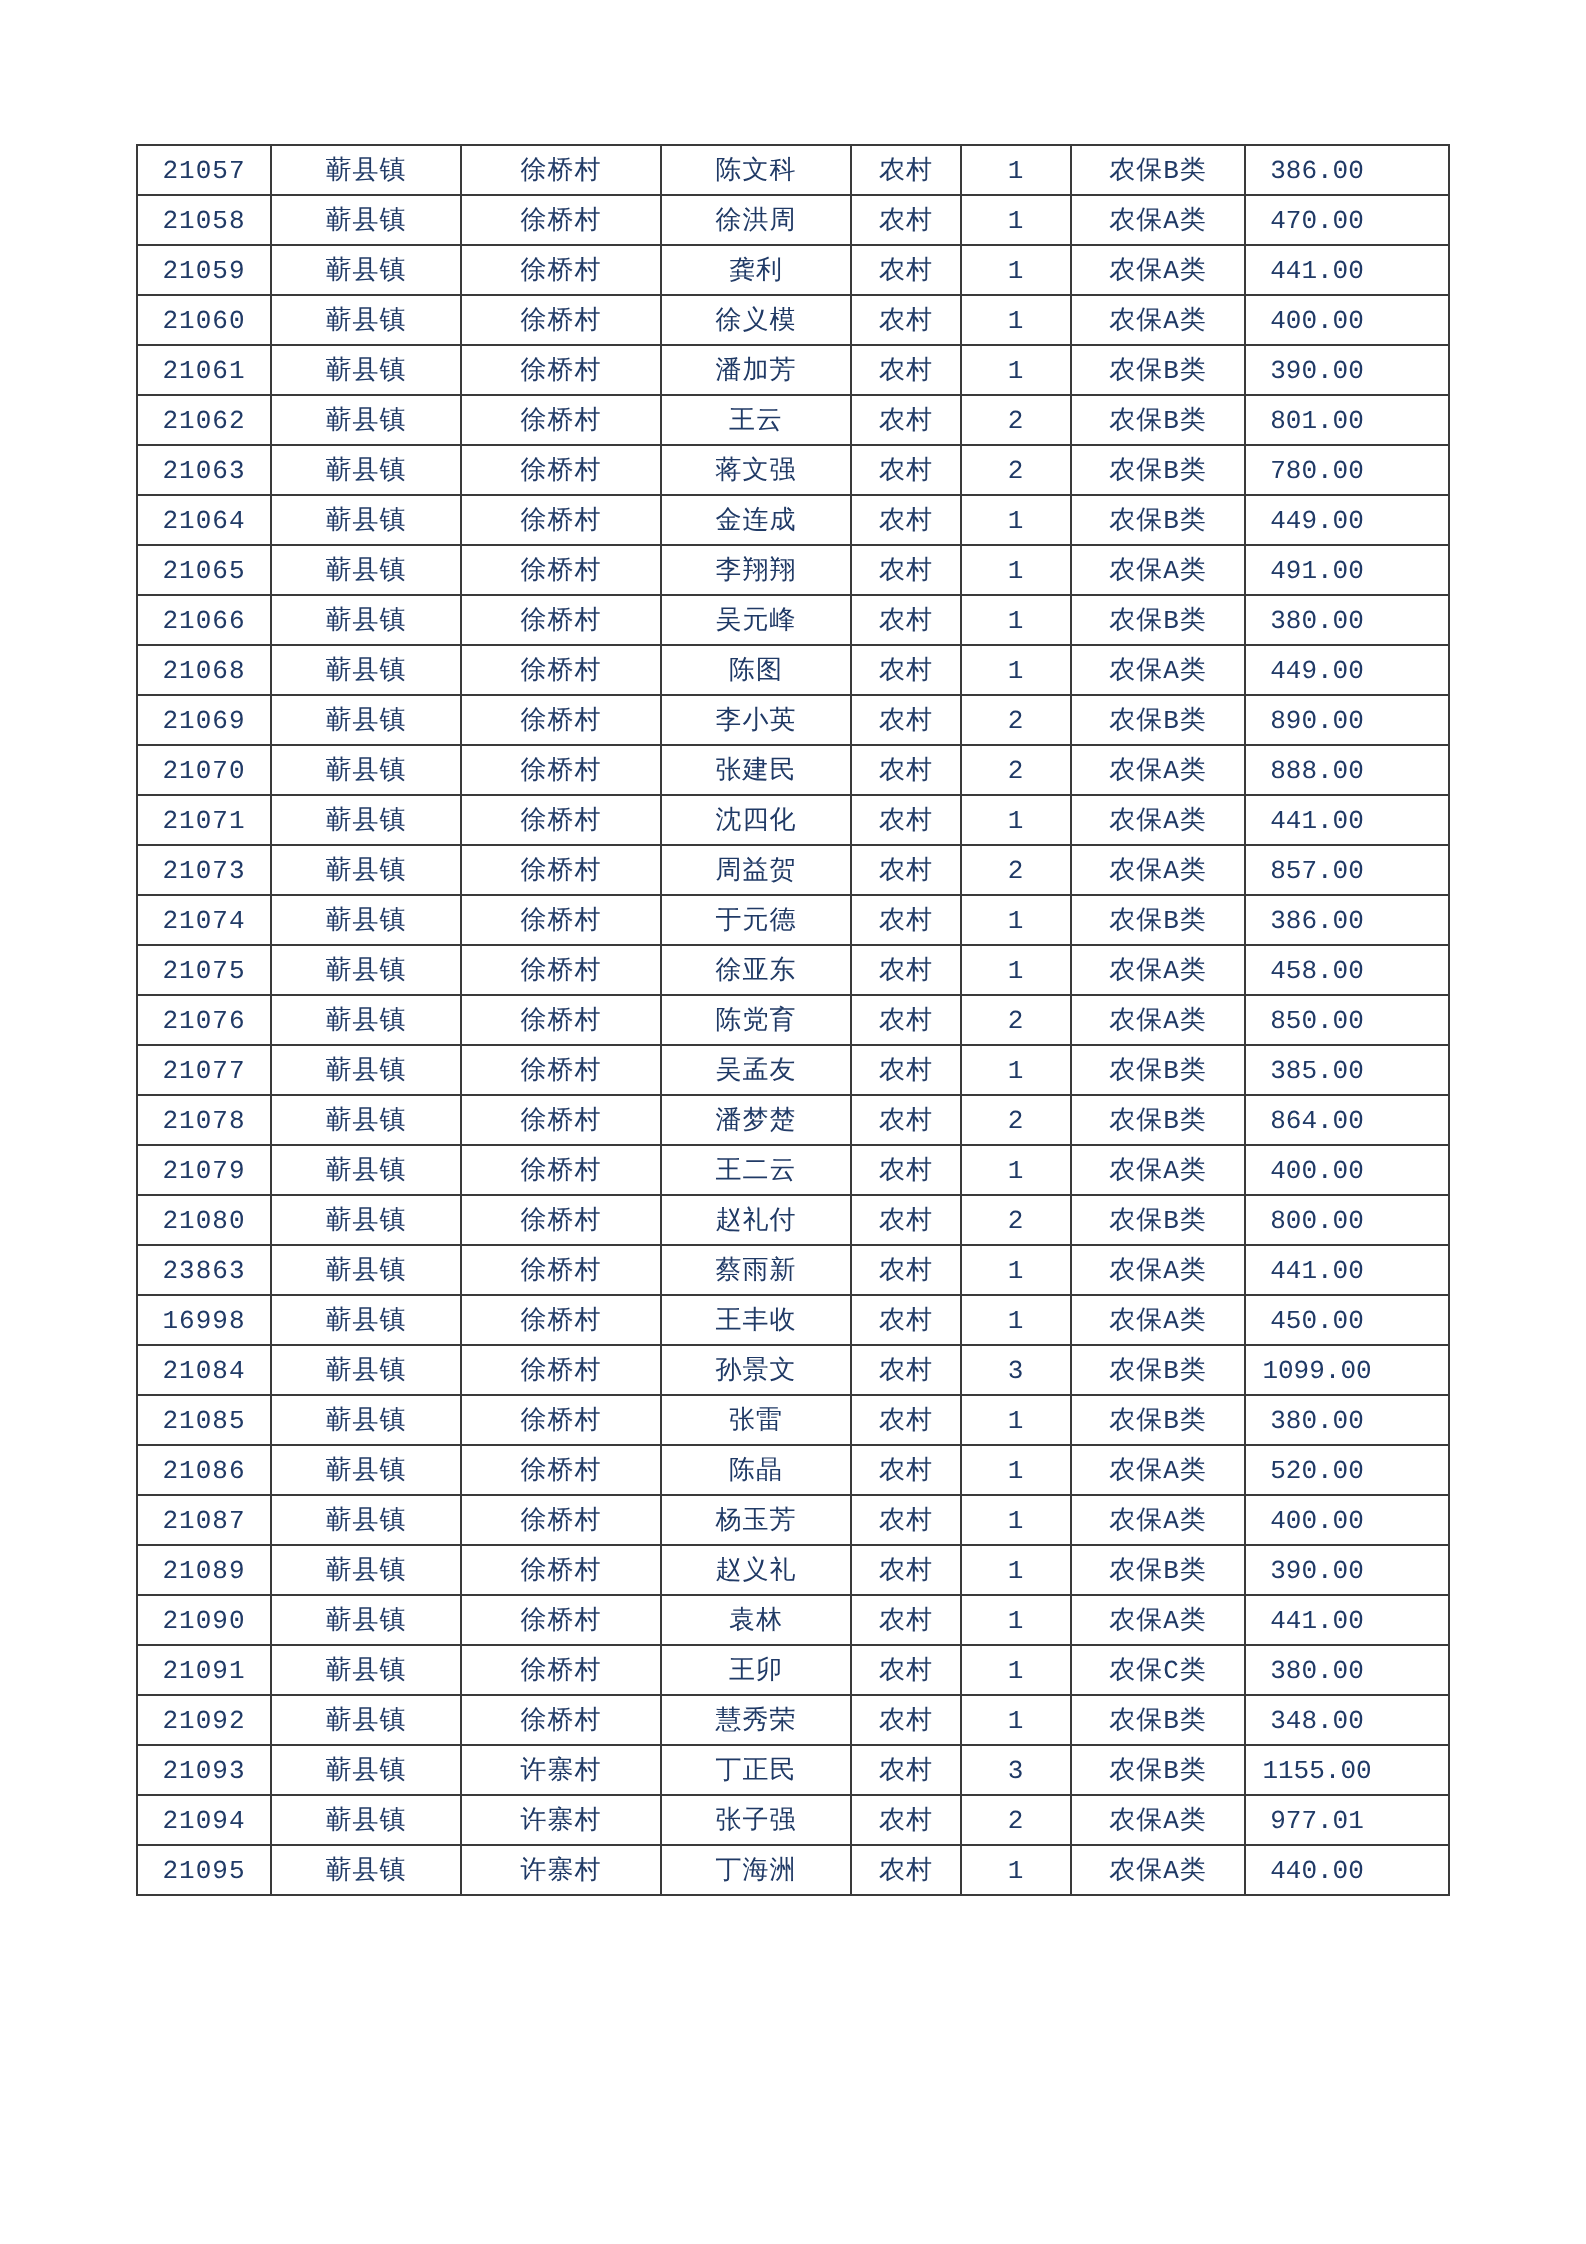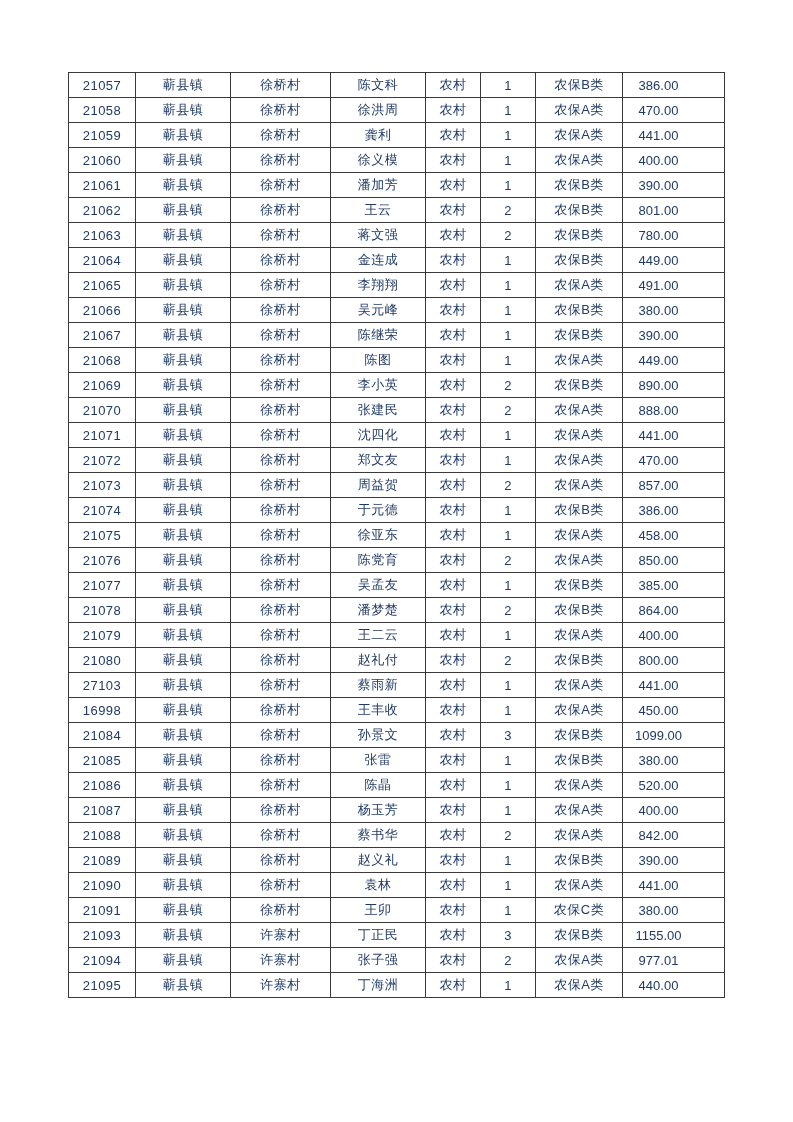--- a/index.html
+++ b/index.html
@@ -6,21 +6,21 @@
     margin: 0;
     padding: 0;
     background: #ffffff;
   }
   .page {
     position: relative;
     width: 793px;
     height: 1122px;
     background: #ffffff;
     overflow: hidden;
-    font-family: Liberation Sans, sans-serif;
+    font-family: Liberation Mono, monospace;
   }
   table.records {
     position: absolute;
     left: 68px;
     top: 72px;
     width: 656px;
     border-collapse: collapse;
     table-layout: fixed;
   }
   table.records td {
@@ -160,30 +160,20 @@
           <td class="col-id">21066</td>
           <td class="col-town">蕲县镇</td>
           <td class="col-village">徐桥村</td>
           <td class="col-name">吴元峰</td>
           <td class="col-residence">农村</td>
           <td class="col-count">1</td>
           <td class="col-category">农保B类</td>
           <td class="col-amount">380.00</td>
         </tr>
         <tr>
-          <td class="col-id">21067</td>
-          <td class="col-town">蕲县镇</td>
-          <td class="col-village">徐桥村</td>
-          <td class="col-name">陈继荣</td>
-          <td class="col-residence">农村</td>
-          <td class="col-count">1</td>
-          <td class="col-category">农保B类</td>
-          <td class="col-amount">390.00</td>
-        </tr>
-        <tr>
           <td class="col-id">21068</td>
           <td class="col-town">蕲县镇</td>
           <td class="col-village">徐桥村</td>
           <td class="col-name">陈图</td>
           <td class="col-residence">农村</td>
           <td class="col-count">1</td>
           <td class="col-category">农保A类</td>
           <td class="col-amount">449.00</td>
         </tr>
         <tr>
@@ -210,30 +200,20 @@
           <td class="col-id">21071</td>
           <td class="col-town">蕲县镇</td>
           <td class="col-village">徐桥村</td>
           <td class="col-name">沈四化</td>
           <td class="col-residence">农村</td>
           <td class="col-count">1</td>
           <td class="col-category">农保A类</td>
           <td class="col-amount">441.00</td>
         </tr>
         <tr>
-          <td class="col-id">21072</td>
-          <td class="col-town">蕲县镇</td>
-          <td class="col-village">徐桥村</td>
-          <td class="col-name">郑文友</td>
-          <td class="col-residence">农村</td>
-          <td class="col-count">1</td>
-          <td class="col-category">农保A类</td>
-          <td class="col-amount">470.00</td>
-        </tr>
-        <tr>
           <td class="col-id">21073</td>
           <td class="col-town">蕲县镇</td>
           <td class="col-village">徐桥村</td>
           <td class="col-name">周益贺</td>
           <td class="col-residence">农村</td>
           <td class="col-count">2</td>
           <td class="col-category">农保A类</td>
           <td class="col-amount">857.00</td>
         </tr>
         <tr>
@@ -300,21 +280,21 @@
           <td class="col-id">21080</td>
           <td class="col-town">蕲县镇</td>
           <td class="col-village">徐桥村</td>
           <td class="col-name">赵礼付</td>
           <td class="col-residence">农村</td>
           <td class="col-count">2</td>
           <td class="col-category">农保B类</td>
           <td class="col-amount">800.00</td>
         </tr>
         <tr>
-          <td class="col-id">27103</td>
+          <td class="col-id">23863</td>
           <td class="col-town">蕲县镇</td>
           <td class="col-village">徐桥村</td>
           <td class="col-name">蔡雨新</td>
           <td class="col-residence">农村</td>
           <td class="col-count">1</td>
           <td class="col-category">农保A类</td>
           <td class="col-amount">441.00</td>
         </tr>
         <tr>
           <td class="col-id">16998</td>
@@ -358,30 +338,20 @@
         </tr>
         <tr>
           <td class="col-id">21087</td>
           <td class="col-town">蕲县镇</td>
           <td class="col-village">徐桥村</td>
           <td class="col-name">杨玉芳</td>
           <td class="col-residence">农村</td>
           <td class="col-count">1</td>
           <td class="col-category">农保A类</td>
           <td class="col-amount">400.00</td>
-        </tr>
-        <tr>
-          <td class="col-id">21088</td>
-          <td class="col-town">蕲县镇</td>
-          <td class="col-village">徐桥村</td>
-          <td class="col-name">蔡书华</td>
-          <td class="col-residence">农村</td>
-          <td class="col-count">2</td>
-          <td class="col-category">农保A类</td>
-          <td class="col-amount">842.00</td>
         </tr>
         <tr>
           <td class="col-id">21089</td>
           <td class="col-town">蕲县镇</td>
           <td class="col-village">徐桥村</td>
           <td class="col-name">赵义礼</td>
           <td class="col-residence">农村</td>
           <td class="col-count">1</td>
           <td class="col-category">农保B类</td>
           <td class="col-amount">390.00</td>
@@ -398,20 +368,30 @@
         </tr>
         <tr>
           <td class="col-id">21091</td>
           <td class="col-town">蕲县镇</td>
           <td class="col-village">徐桥村</td>
           <td class="col-name">王卯</td>
           <td class="col-residence">农村</td>
           <td class="col-count">1</td>
           <td class="col-category">农保C类</td>
           <td class="col-amount">380.00</td>
+        </tr>
+        <tr>
+          <td class="col-id">21092</td>
+          <td class="col-town">蕲县镇</td>
+          <td class="col-village">徐桥村</td>
+          <td class="col-name">慧秀荣</td>
+          <td class="col-residence">农村</td>
+          <td class="col-count">1</td>
+          <td class="col-category">农保B类</td>
+          <td class="col-amount">348.00</td>
         </tr>
         <tr>
           <td class="col-id">21093</td>
           <td class="col-town">蕲县镇</td>
           <td class="col-village">许寨村</td>
           <td class="col-name">丁正民</td>
           <td class="col-residence">农村</td>
           <td class="col-count">3</td>
           <td class="col-category">农保B类</td>
           <td class="col-amount">1155.00</td>

